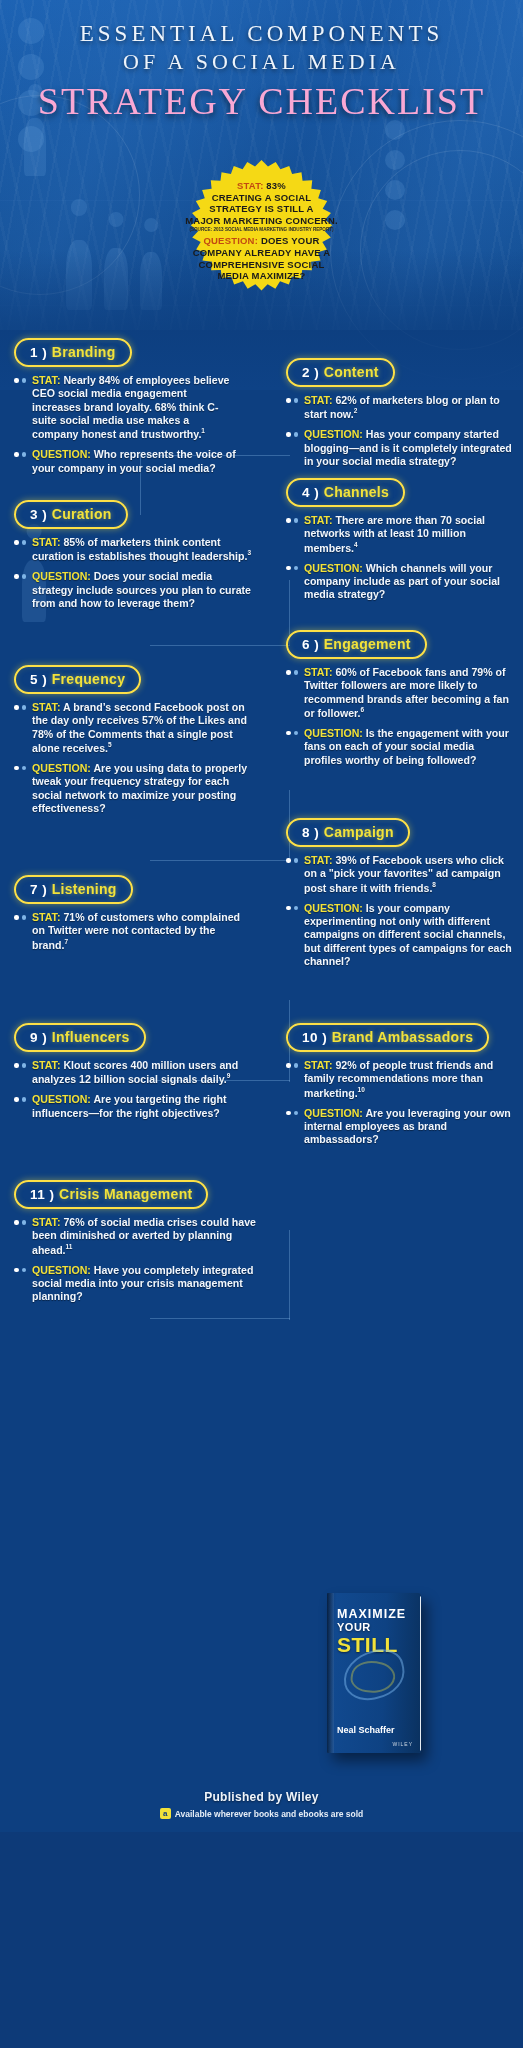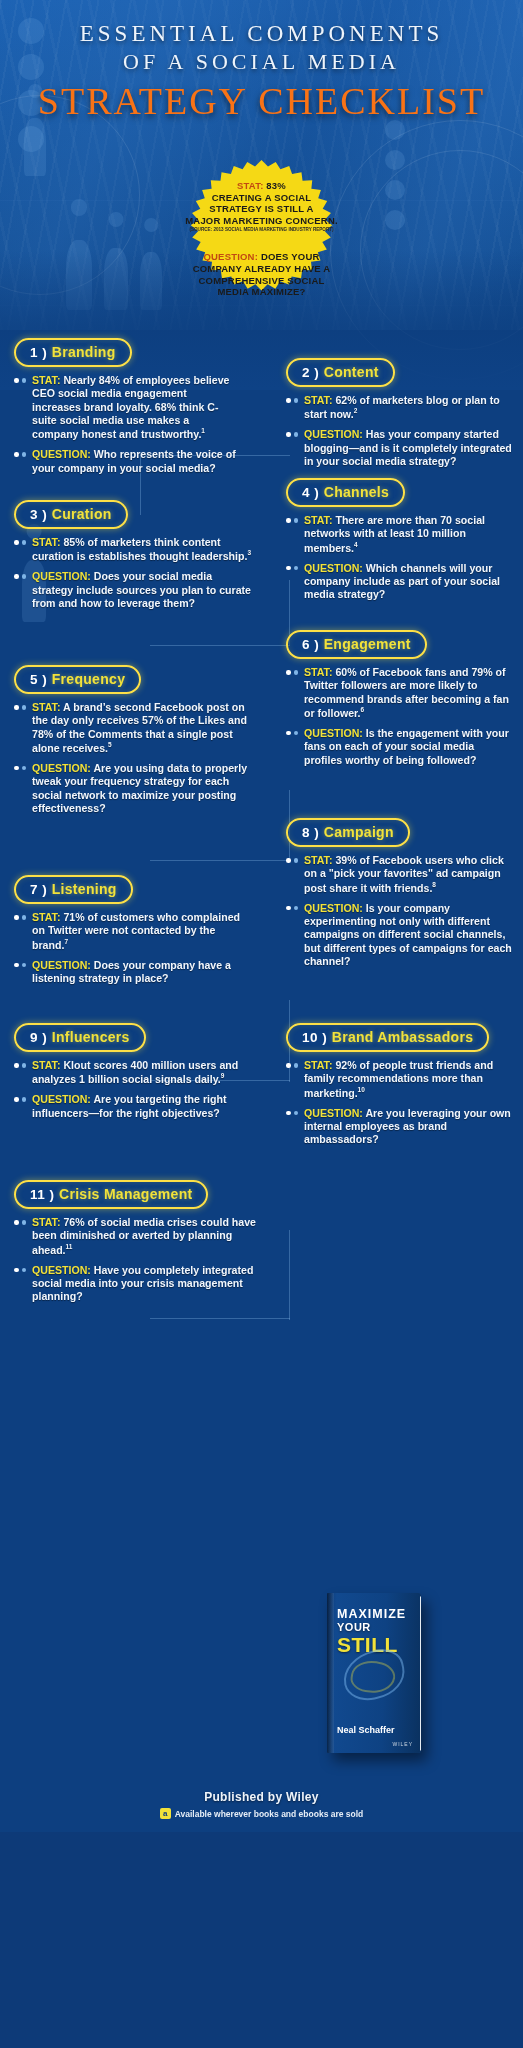--- a/index.html
+++ b/index.html
@@ -51,21 +51,21 @@
     letter-spacing:4px;
     font-weight:400;
     text-shadow: 0 2px 4px rgba(0,0,0,0.55);
     line-height:1.18;
   }
   .ttl1 { font-size:23px; }
   .ttl2 { font-size:22px; margin-top:2px; }
   .ttl-big {
     font-family:"Liberation Serif", serif;
     font-size:38px;
-    color:#f97316;
+    color:#f9a8d4;
     letter-spacing:2px;
     margin-top:4px;
     text-shadow: 0 3px 6px rgba(0,0,0,0.6);
     font-weight:400;
   }
 
   
   .burst-wrap { position:absolute; left:50%; transform:translateX(-50%); top:160px; width:180px; height:160px; z-index:6; }
   .burst {
     position:absolute; inset:0;
@@ -76,21 +76,21 @@
     filter: drop-shadow(0 2px 4px rgba(0,0,0,0.35));
   }
   .burst-txt {
     position:absolute; left:10px; right:10px; top:20px;
     text-align:center; color:#1a1a1a;
     font-family:"Liberation Sans Narrow","Liberation Sans", sans-serif;
     font-size:9.5px; font-weight:700; line-height:1.22; letter-spacing:0.2px;
   }
   .burst-txt .lbl { color:#c24a12; }
   .burst-src { font-size:4.6px; font-weight:700; line-height:1.1; margin:1px 0 3px; letter-spacing:0; color:#2a2a2a; }
-  .burst-q { margin-top:19px; }
+  .burst-q { margin-top:3px; }
 
   
   .conn { position:absolute; border-color:rgba(150,200,245,0.35); }
 
   
   .sec { position:absolute; z-index:4; }
   .pill {
     display:inline-block;
     border:2px solid #fde047;
     border-radius:999px;
@@ -325,22 +325,20 @@
   </div>
 
   <div class="sec" style="left:14px;top:875px;width:238px;">
     <div class="pill">
       <span class="num">7 )</span>
       <span class="nm">Listening</span>
     </div>
     <ul class="bul">
       <li><span class="k">STAT:</span>
         <span>71% of customers who complained on Twitter were not contacted by the brand.</span><sup>7</sup></li>
-      <li class="q"><span class="k">QUESTION:</span>
-        <span>Does your company have a listening strategy in place?</span></li>
     </ul>
   </div>
 
   <div class="sec" style="left:286px;top:818px;width:228px;">
     <div class="pill">
       <span class="num">8 )</span>
       <span class="nm">Campaign</span>
     </div>
     <ul class="bul">
       <li><span class="k">STAT:</span>
@@ -350,21 +348,21 @@
     </ul>
   </div>
 
   <div class="sec" style="left:14px;top:1023px;width:238px;">
     <div class="pill">
       <span class="num">9 )</span>
       <span class="nm">Influencers</span>
     </div>
     <ul class="bul">
       <li><span class="k">STAT:</span>
-        <span>Klout scores 400 million users and analyzes 1 billion social signals daily.</span><sup>9</sup></li>
+        <span>Klout scores 400 million users and analyzes 12 billion social signals daily.</span><sup>9</sup></li>
       <li class="q"><span class="k">QUESTION:</span>
         <span>Are you targeting the right influencers—for the right objectives?</span></li>
     </ul>
   </div>
 
   <div class="sec" style="left:286px;top:1023px;width:228px;">
     <div class="pill">
       <span class="num">10 )</span>
       <span class="nm">Brand Ambassadors</span>
     </div>

